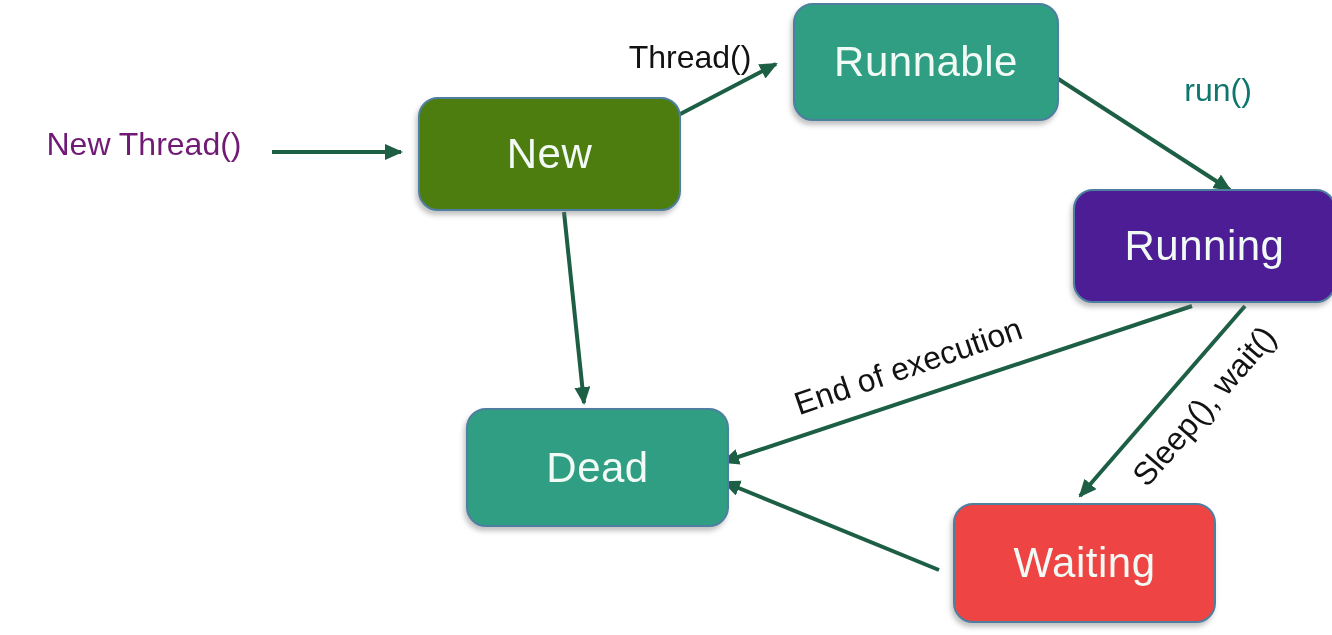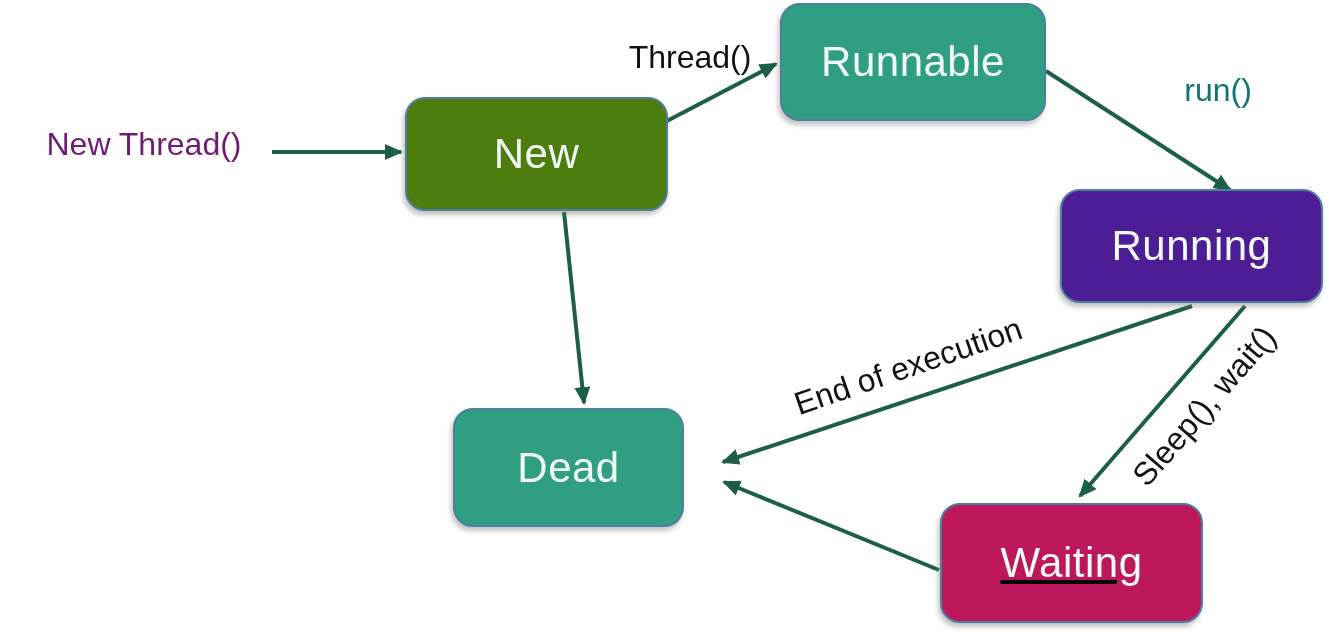--- a/index.html
+++ b/index.html
@@ -25,20 +25,21 @@
   .node {
     position: absolute;
     box-sizing: border-box;
     border-radius: 20px;
     display: flex;
     align-items: center;
     justify-content: center;
     font-size: 42px;
     letter-spacing: 0.5px;
     box-shadow: -2px 4px 5px rgba(120,120,120,0.45);
+    margin-left: 13px;
   }
   .edge-label {
     position: absolute;
     white-space: nowrap;
     font-size: 32px;
     line-height: 1;
     transform-origin: center center;
   }
 </style>
 </head>
@@ -64,24 +65,24 @@
   <div id="nodes-layer">
       <div class="node" style="left: 405px; top: 97px; width: 263px; height: 114px; background: #4d7c0f; border: 2.5px solid rgb(78, 127, 160);">
         <span style="color: rgb(242, 250, 246);">New</span>
       </div>
       <div class="node" style="left: 780px; top: 3px; width: 266px; height: 118px; background: rgb(47, 158, 130); border: 2.5px solid rgb(78, 127, 160);">
         <span style="color: rgb(242, 250, 246);">Runnable</span>
       </div>
       <div class="node" style="left: 1060px; top: 189px; width: 263px; height: 114px; background: #4c1d95; border: 2.5px solid rgb(78, 127, 160);">
         <span style="color: rgb(242, 250, 246);">Running</span>
       </div>
-      <div class="node" style="left: 453px; top: 408px; width: 231px; height: 119px; background: rgb(47, 158, 130); border: 2.5px solid rgb(78, 127, 160);">
+      <div class="node" style="left: 453px; top: 408px; width: 263px; height: 119px; background: rgb(47, 158, 130); border: 2.5px solid rgb(78, 127, 160);">
         <span style="color: rgb(242, 250, 246);">Dead</span>
       </div>
-      <div class="node" style="left: 940px; top: 503px; width: 263px; height: 120px; background: #be185d; border: 2.5px solid rgb(78, 127, 160); text-decoration: underline;">
+      <div class="node" style="left: 940px; top: 503px; width: 263px; height: 120px; background: #ef4444; border: 2.5px solid rgb(78, 127, 160);">
         <span style="color: rgb(242, 250, 246);">Waiting</span>
       </div>
     </div>
   <div id="labels-layer">
       <div class="edge-label" style="left: 144px; top: 144px; color: #701a75; transform: translate(-50%, -50%) rotate(0deg);">New Thread()</div>
       <div class="edge-label" style="left: 690px; top: 57px; color: rgb(18, 18, 18); transform: translate(-50%, -50%) rotate(0deg);">Thread()</div>
       <div class="edge-label" style="left: 1218px; top: 90px; color: #0f766e; transform: translate(-50%, -50%) rotate(0deg);">run()</div>
       <div class="edge-label" style="left: 908px; top: 366px; color: rgb(18, 18, 18); transform: translate(-50%, -50%) rotate(-19deg);">End of execution</div>
       <div class="edge-label" style="left: 1204px; top: 406px; color: rgb(18, 18, 18); transform: translate(-50%, -50%) rotate(-49deg);">Sleep(), wait()</div>
     </div>

